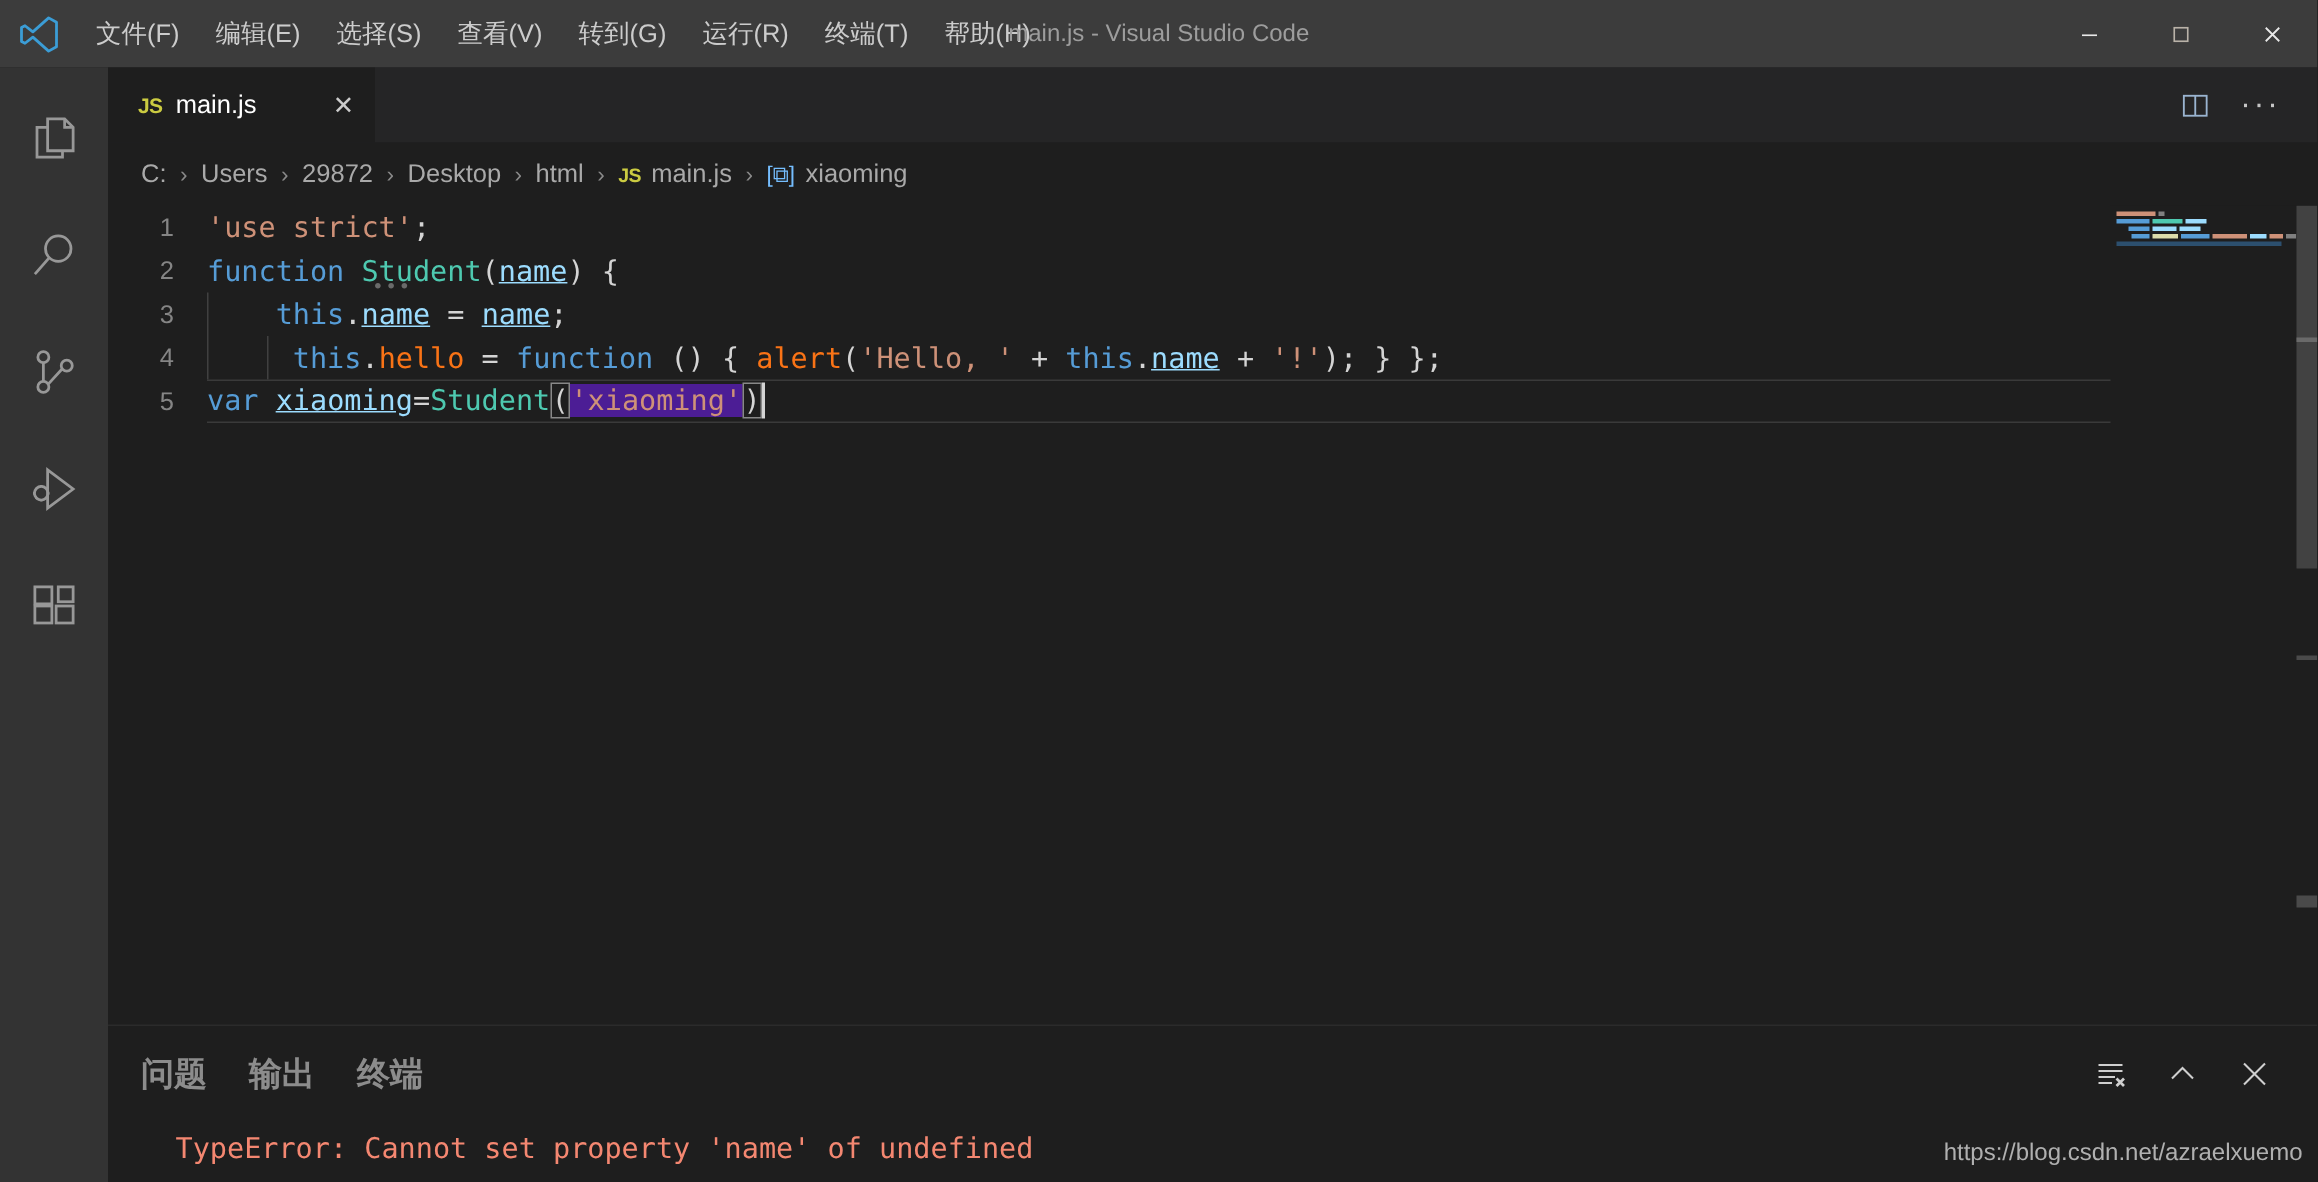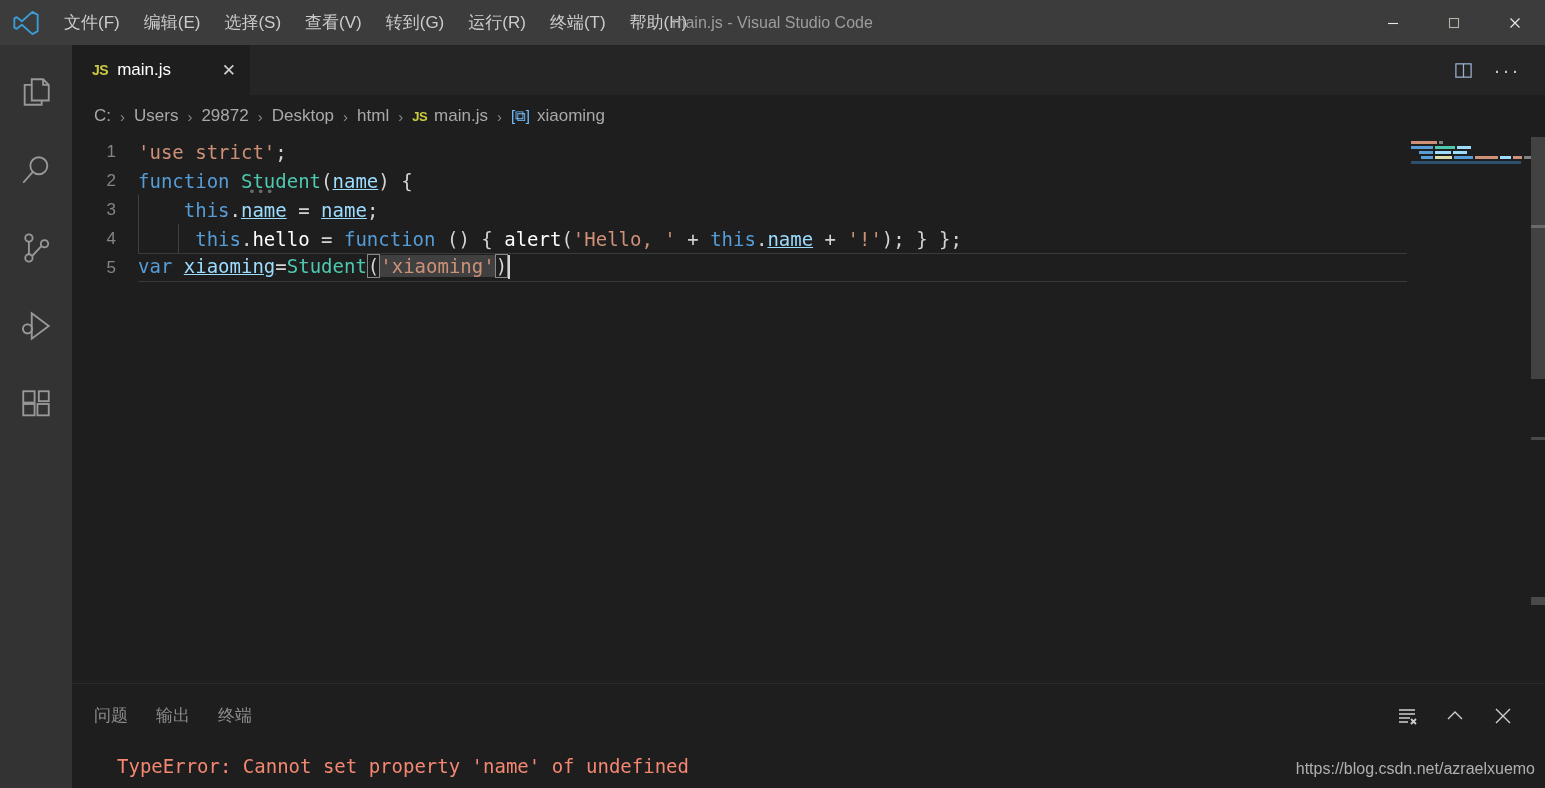--- a/index.html
+++ b/index.html
@@ -93,33 +93,33 @@
     color:#858585; font-size:17px; font-family:"Liberation Sans",sans-serif;
     flex:0 0 66px;
   }
   .lncontent { position:relative; }
   
   .t-str  { color:#ce9178; }
   .t-kw   { color:#569cd6; }
   .t-type { color:#4ec9b0; }
   .t-var  { color:#9cdcfe;text-decoration:underline; }
   .t-punc { color:#d4d4d4; }
-  .t-yellow { color:#ffffff; }
+  .t-yellow { color:#f97316; }
 
   .cur-line-top, .cur-line-bot {
     position:absolute; left:66px; right:68px; height:1px; background:#3a3a3a;
   }
   .indent-guide {
     position:absolute; width:1px; background:#404040;
   }
   .ref-dots {
     position:absolute; font-size:13px; color:#6a6a6a; letter-spacing:1px;
   }
   .bracket-box { border:1px solid #888888; padding:0 0px; }
-  .sel-range { background:#404040; }
+  .sel-range { background:#4c1d95; }
   .cursor {
     display:inline-block; width:2px; height:24px; background:#d4d4d4;
     vertical-align:middle; position:relative; top:-1px;
   }
 
   
   .sighelp {
     position:absolute; left:522px; top:205px;
     background:#252526; border:1px solid #454545;
     padding:6px 11px; font-family:"DejaVu Sans Mono", monospace;
@@ -141,22 +141,22 @@
   .sb-slider { position:absolute; right:0; width:14px; background:#424242; }
   .sb-mark { position:absolute; right:0; width:14px; height:3px; background:#6a6a6a; }
 
   
   .panel {
     position:absolute; top:683px; left:72px; width:1473px; height:105px;
     background:#1e1e1e; border-top:1px solid #2b2b2b;
   }
   .panel-tabs { display:flex; align-items:center; height:63px; padding-left:22px; }
   .ptab {
-    margin-right:28px; font-size:17px; color:#8c8c8c; height:63px;
-    display:flex; align-items:center; position:relative;
+    margin-right:28px; font-size:22px; color:#8c8c8c; height:63px;
+    display:flex; align-items:center; position:relative;font-weight:bold;
   }
   .ptab.active { color:#ffffff; }
   .ptab.active::after {
     content:""; position:absolute; left:0; right:0; bottom:14px; height:2px; background:#ffffff;
   }
   .panel-actions { position:absolute; right:18px; top:0; height:63px; display:flex; align-items:center; }
   .pa { width:48px; height:63px; display:flex; align-items:center; justify-content:center; }
   .pa svg { width:22px; height:22px; stroke:#cfcfcf; fill:none; stroke-width:1.4; }
   .console-body {
     position:absolute; top:63px; left:0; right:0; bottom:0; padding-left:45px; padding-top:8px;

